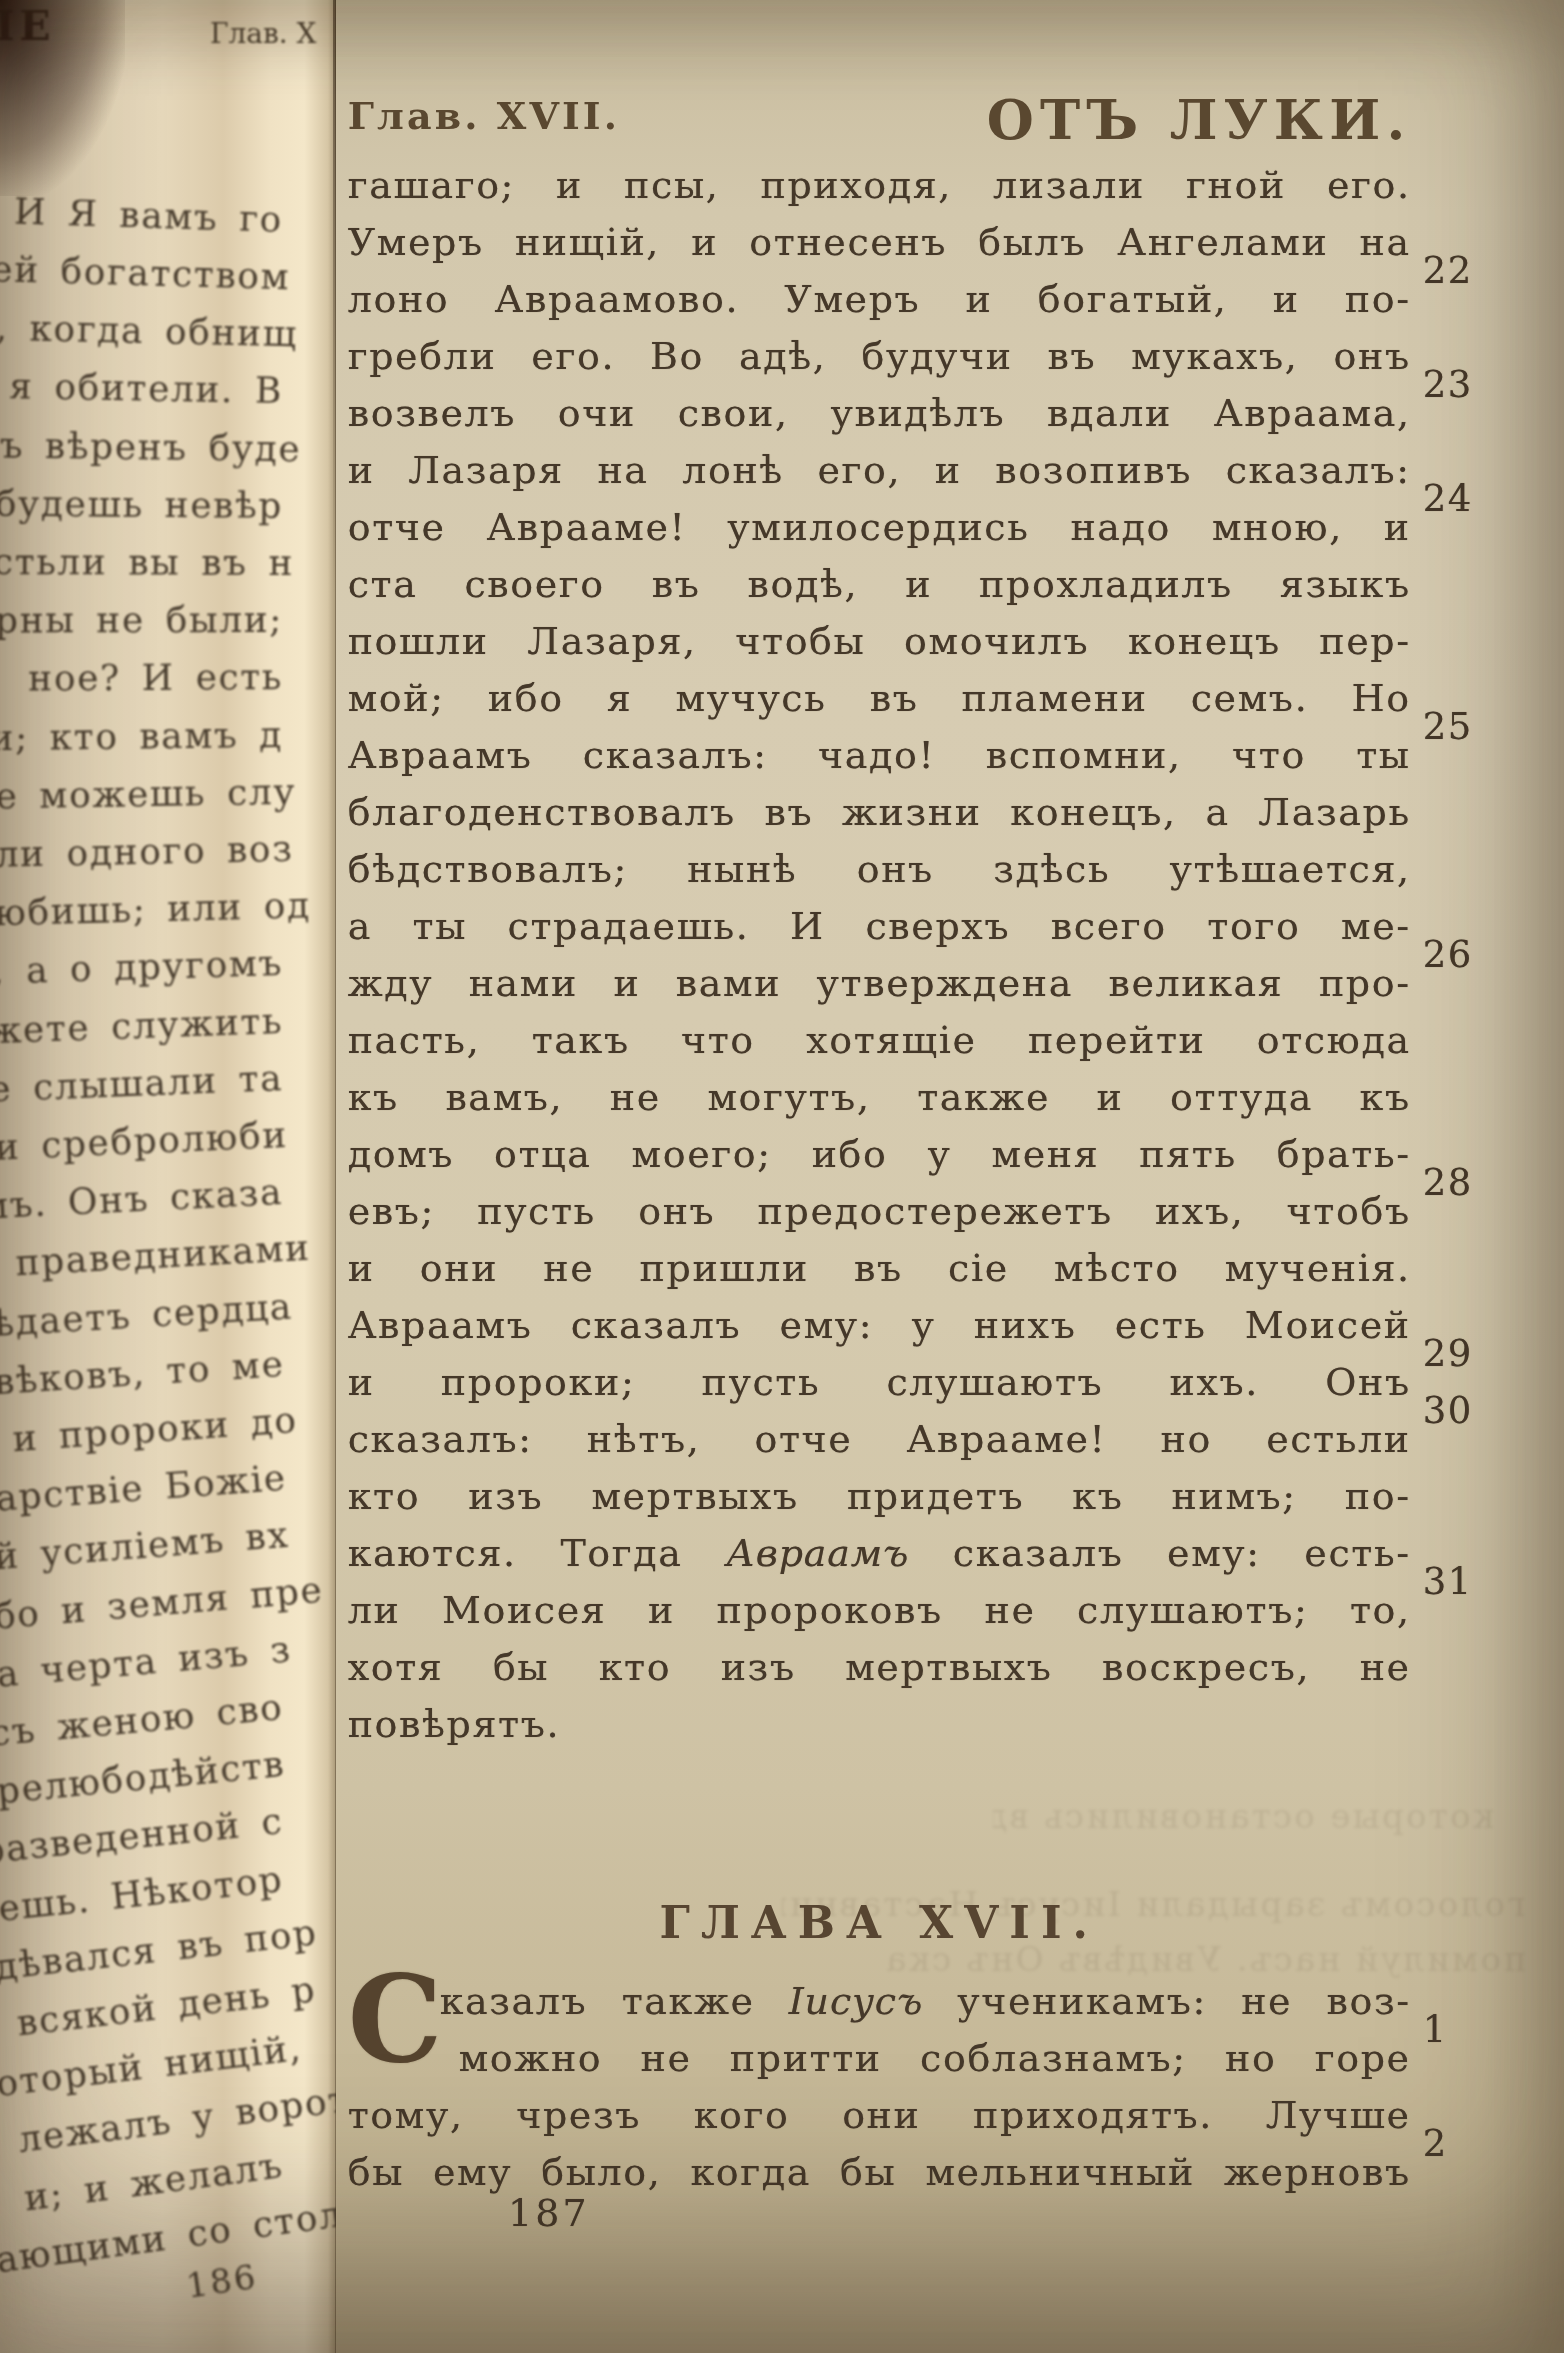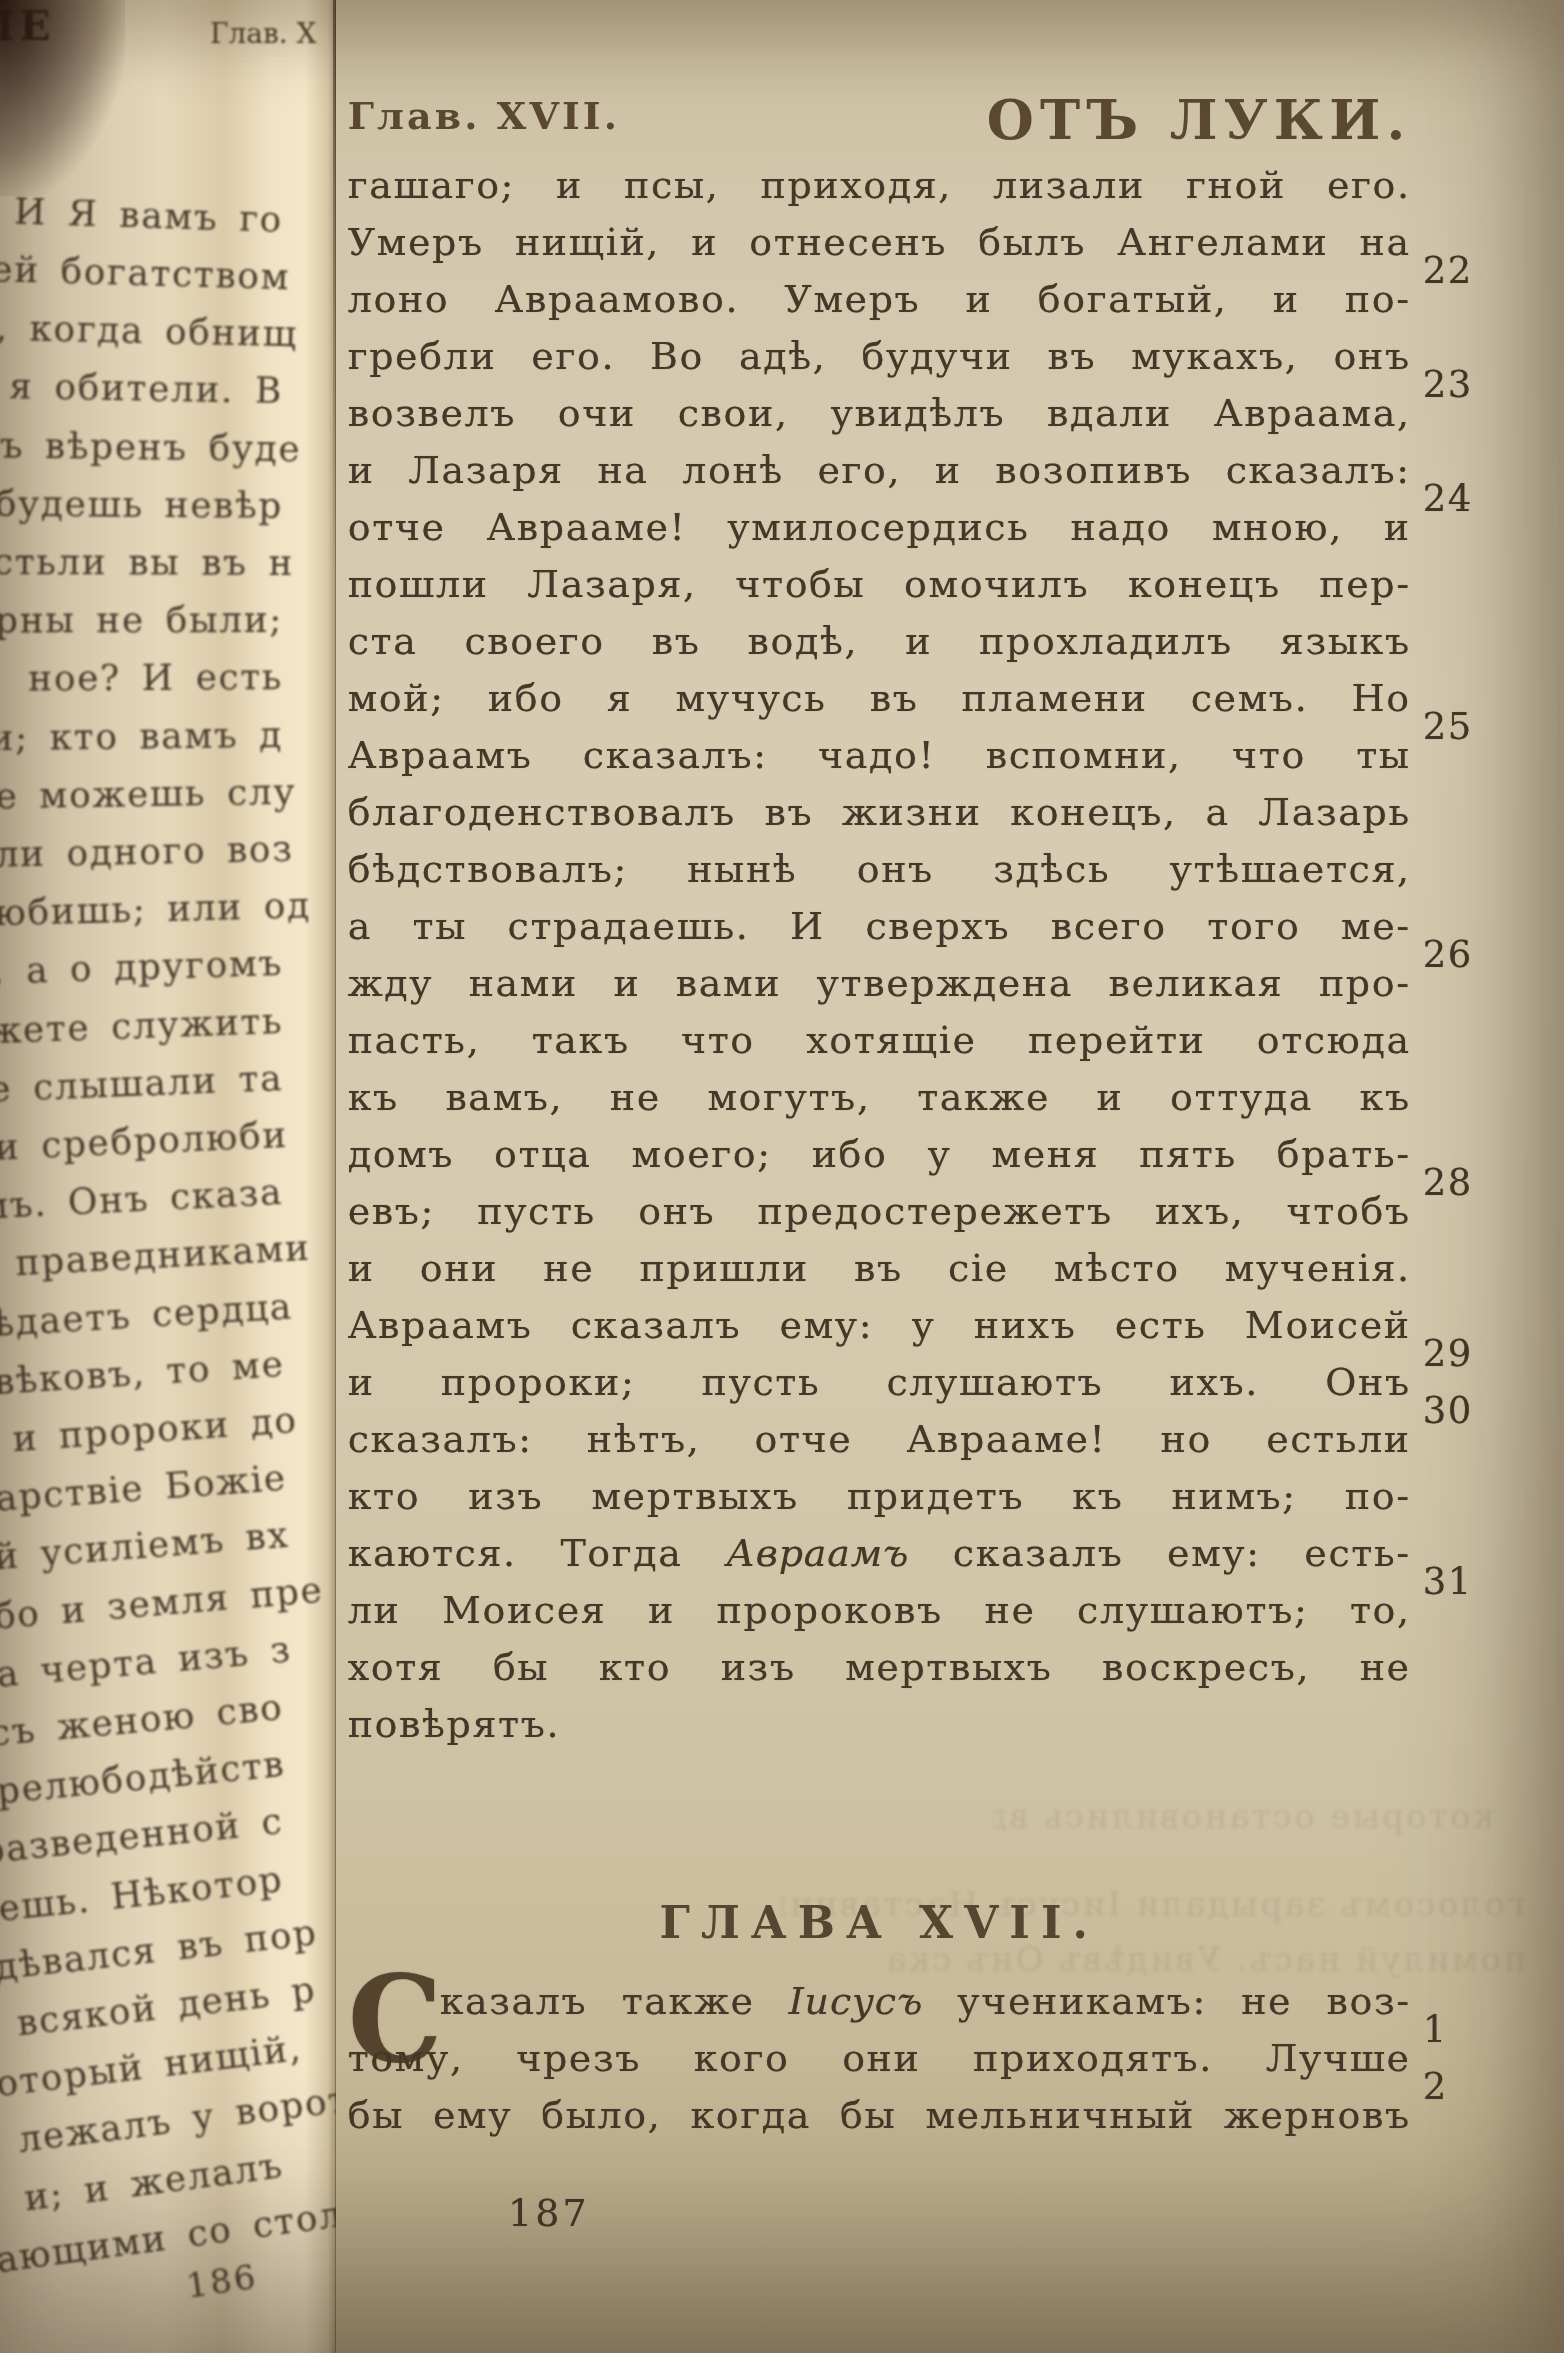--- a/index.html
+++ b/index.html
@@ -109,22 +109,22 @@
     </div>
 
     <div class="col ink" id="body-lines">
         <div class="bl">гашаго; и псы, приходя, лизали гной его.</div>
         <div class="bl">Умеръ нищій, и отнесенъ былъ Ангелами на<span class="verse">22</span></div>
         <div class="bl">лоно Авраамово. Умеръ и богатый, и по-</div>
         <div class="bl">гребли его. Во адѣ, будучи въ мукахъ, онъ<span class="verse">23</span></div>
         <div class="bl">возвелъ очи свои, увидѣлъ вдали Авраама,</div>
         <div class="bl">и Лазаря на лонѣ его, и возопивъ сказалъ:<span class="verse">24</span></div>
         <div class="bl">отче Аврааме! умилосердись надо мною, и</div>
+        <div class="bl">ста своего въ водѣ, и прохладилъ языкъ</div>
         <div class="bl">пошли Лазаря, чтобы омочилъ конецъ пер-</div>
-        <div class="bl">ста своего въ водѣ, и прохладилъ языкъ</div>
         <div class="bl">мой; ибо я мучусь въ пламени семъ. Но<span class="verse">25</span></div>
         <div class="bl">Авраамъ сказалъ: чадо! вспомни, что ты</div>
         <div class="bl">благоденствовалъ въ жизни конецъ, а Лазарь</div>
         <div class="bl">бѣдствовалъ; нынѣ онъ здѣсь утѣшается,</div>
         <div class="bl">а ты страдаешь. И сверхъ всего того ме-<span class="verse">26</span></div>
         <div class="bl">жду нами и вами утверждена великая про-</div>
         <div class="bl">пасть, такъ что хотящіе перейти отсюда</div>
         <div class="bl">къ вамъ, не могутъ, также и оттуда къ</div>
         <div class="bl">домъ отца моего; ибо у меня пять брать-<span class="verse">28</span></div>
         <div class="bl">евъ; пусть онъ предостережетъ ихъ, чтобъ</div>
@@ -143,20 +143,21 @@
         <div class="show-through" style="top: 1796px; left: 657px; width: 501px;">которые остановились вдали и</div>
         <div class="show-through" style="top: 1884px; left: 446px; width: 743px;">голосомъ зарыдали Іисусъ Наставникъ</div>
         <div class="show-through" style="top: 1939px; left: 548px; width: 642px;">помилуй насъ. Увидѣвъ Онъ сказалъ</div>
       </div>
 
     <div class="chap-head">ГЛАВА XVII.</div>
 
     <div class="dropcap">С</div>
     <div class="ch17 ink" id="ch17-lines">
         <div class="bl p1">казалъ также <i>Іисусъ</i> ученикамъ: не воз-<span class="verse">1</span></div>
+        <div class="bl p2">можно не притти соблазнамъ; но горе</div>
         <div class="bl">тому, чрезъ кого они приходятъ. Лучше<span class="verse">2</span></div>
         <div class="bl">бы ему было, когда бы мельничный жерновъ</div>
       </div>
 
     <div class="pagenum ink">187</div>
   </div>
 </div>
 
 
 </body></html>

